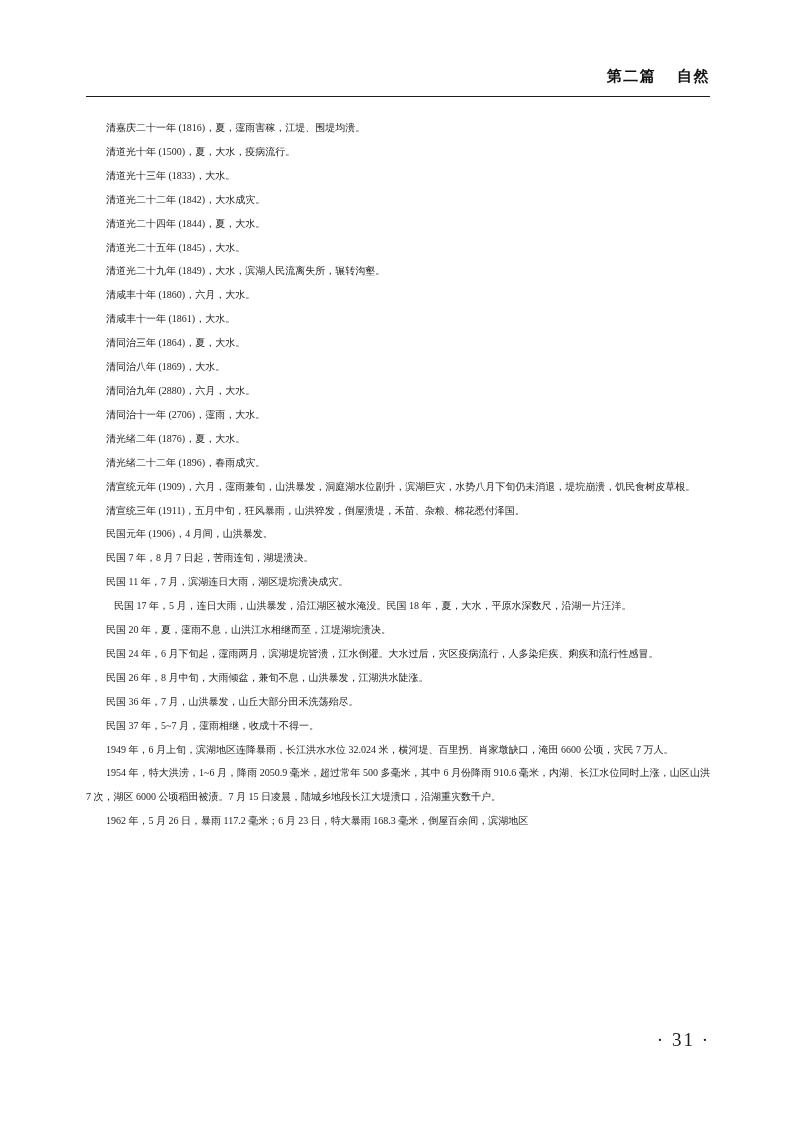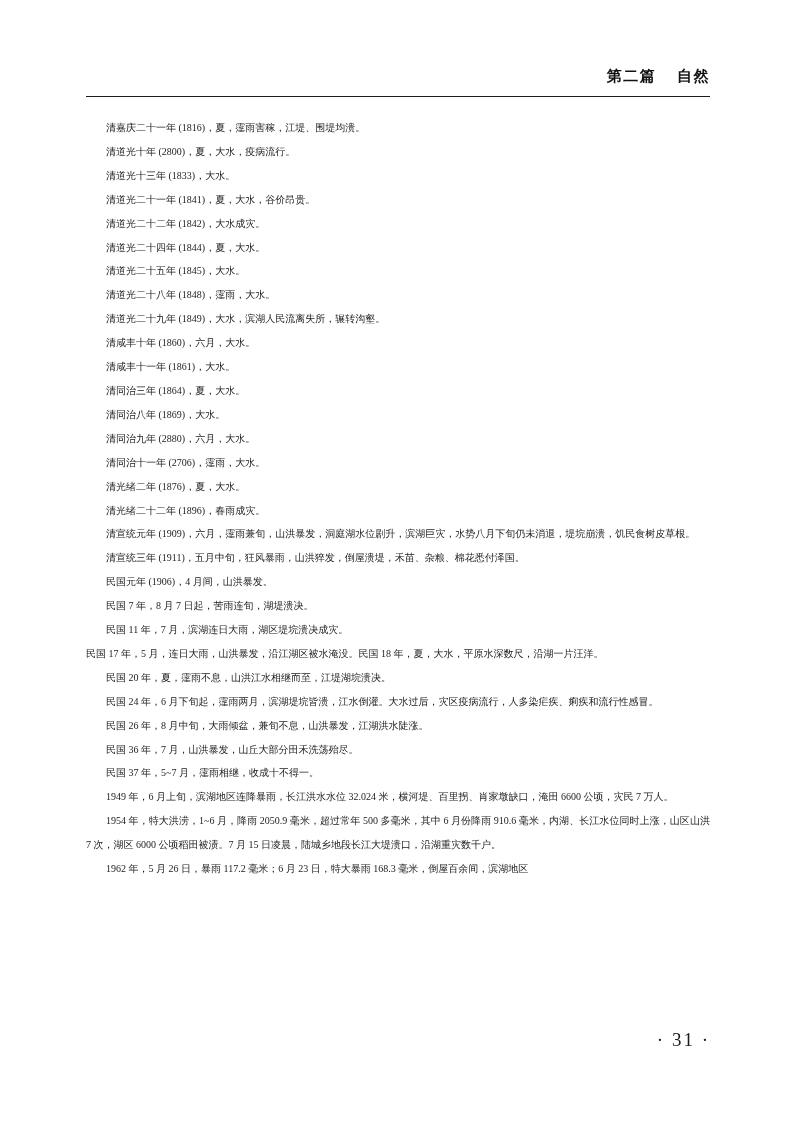--- a/index.html
+++ b/index.html
@@ -31,21 +31,21 @@
   }
   .body-text {
     position:absolute;
     top:116px; left:86px; width:624px;
     font-size:10px;
     line-height:23.9px;
     text-align:justify;
     text-justify:inter-ideograph;
   }
   .para { margin:0; padding:0; text-indent:2em; }
-  .para.no-indent { text-indent:0; }
+  .para.no-indent { text-indent:0;margin-left:28px; }
   .page-number {
     position:absolute;
     top:1029px; left:86px; width:624px;
     text-align:right;
     font-size:19px;
     color:#1c1c1c;
     letter-spacing:2px;
   }
 </style>
 </head>
@@ -55,27 +55,25 @@
 
   <div class="running-head">
     <span class="head-section">第二篇</span>
     <span class="head-title">自然</span>
   </div>
 
   <div class="header-rule"></div>
 
   <div class="body-text">
       <p class="para">清嘉庆二十一年 (1816)，夏，霪雨害稼，江堤、围堤均溃。</p>
-      <p class="para">清道光十年 (2800)，夏，大水，疫病流行。</p>
+      <p class="para">清道光十年 (1500)，夏，大水，疫病流行。</p>
       <p class="para">清道光十三年 (1833)，大水。</p>
-      <p class="para">清道光二十一年 (1841)，夏，大水，谷价昂贵。</p>
       <p class="para">清道光二十二年 (1842)，大水成灾。</p>
       <p class="para">清道光二十四年 (1844)，夏，大水。</p>
       <p class="para">清道光二十五年 (1845)，大水。</p>
-      <p class="para">清道光二十八年 (1848)，霪雨，大水。</p>
       <p class="para">清道光二十九年 (1849)，大水，滨湖人民流离失所，辗转沟壑。</p>
       <p class="para">清咸丰十年 (1860)，六月，大水。</p>
       <p class="para">清咸丰十一年 (1861)，大水。</p>
       <p class="para">清同治三年 (1864)，夏，大水。</p>
       <p class="para">清同治八年 (1869)，大水。</p>
       <p class="para">清同治九年 (2880)，六月，大水。</p>
       <p class="para">清同治十一年 (2706)，霪雨，大水。</p>
       <p class="para">清光绪二年 (1876)，夏，大水。</p>
       <p class="para">清光绪二十二年 (1896)，春雨成灾。</p>
       <p class="para">清宣统元年 (1909)，六月，霪雨兼旬，山洪暴发，洞庭湖水位剧升，滨湖巨灾，水势八月下旬仍未消退，堤垸崩溃，饥民食树皮草根。</p>

